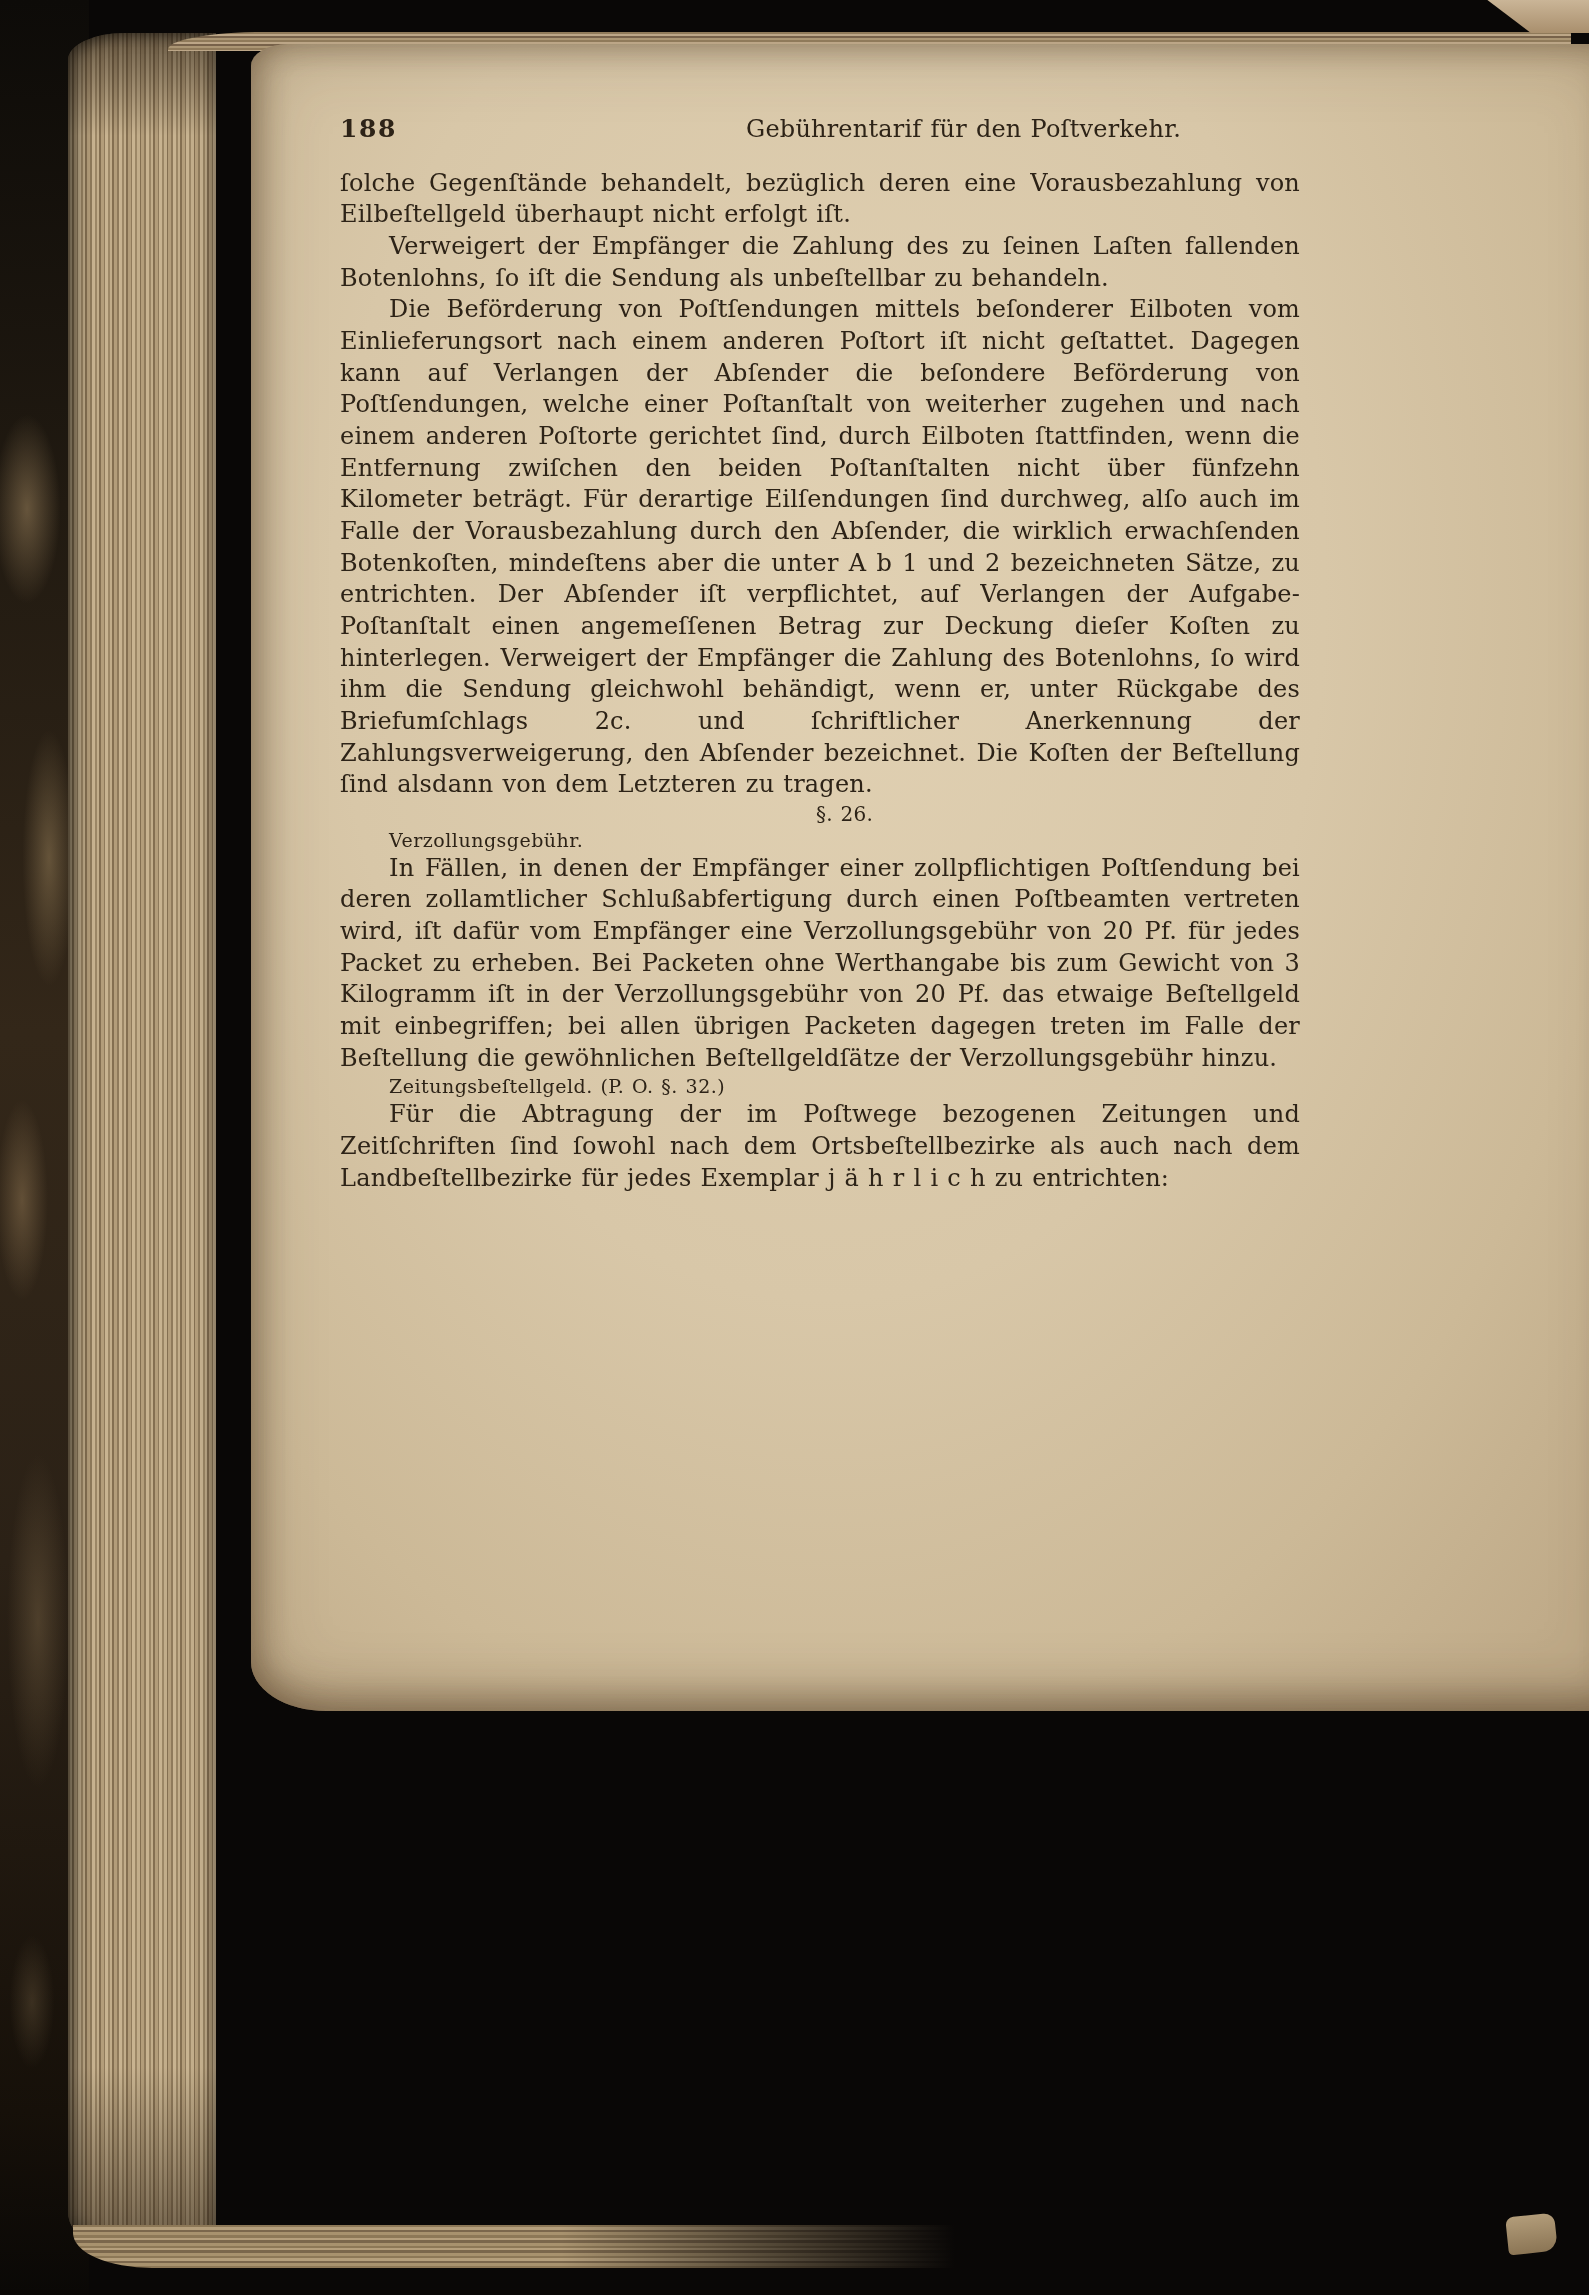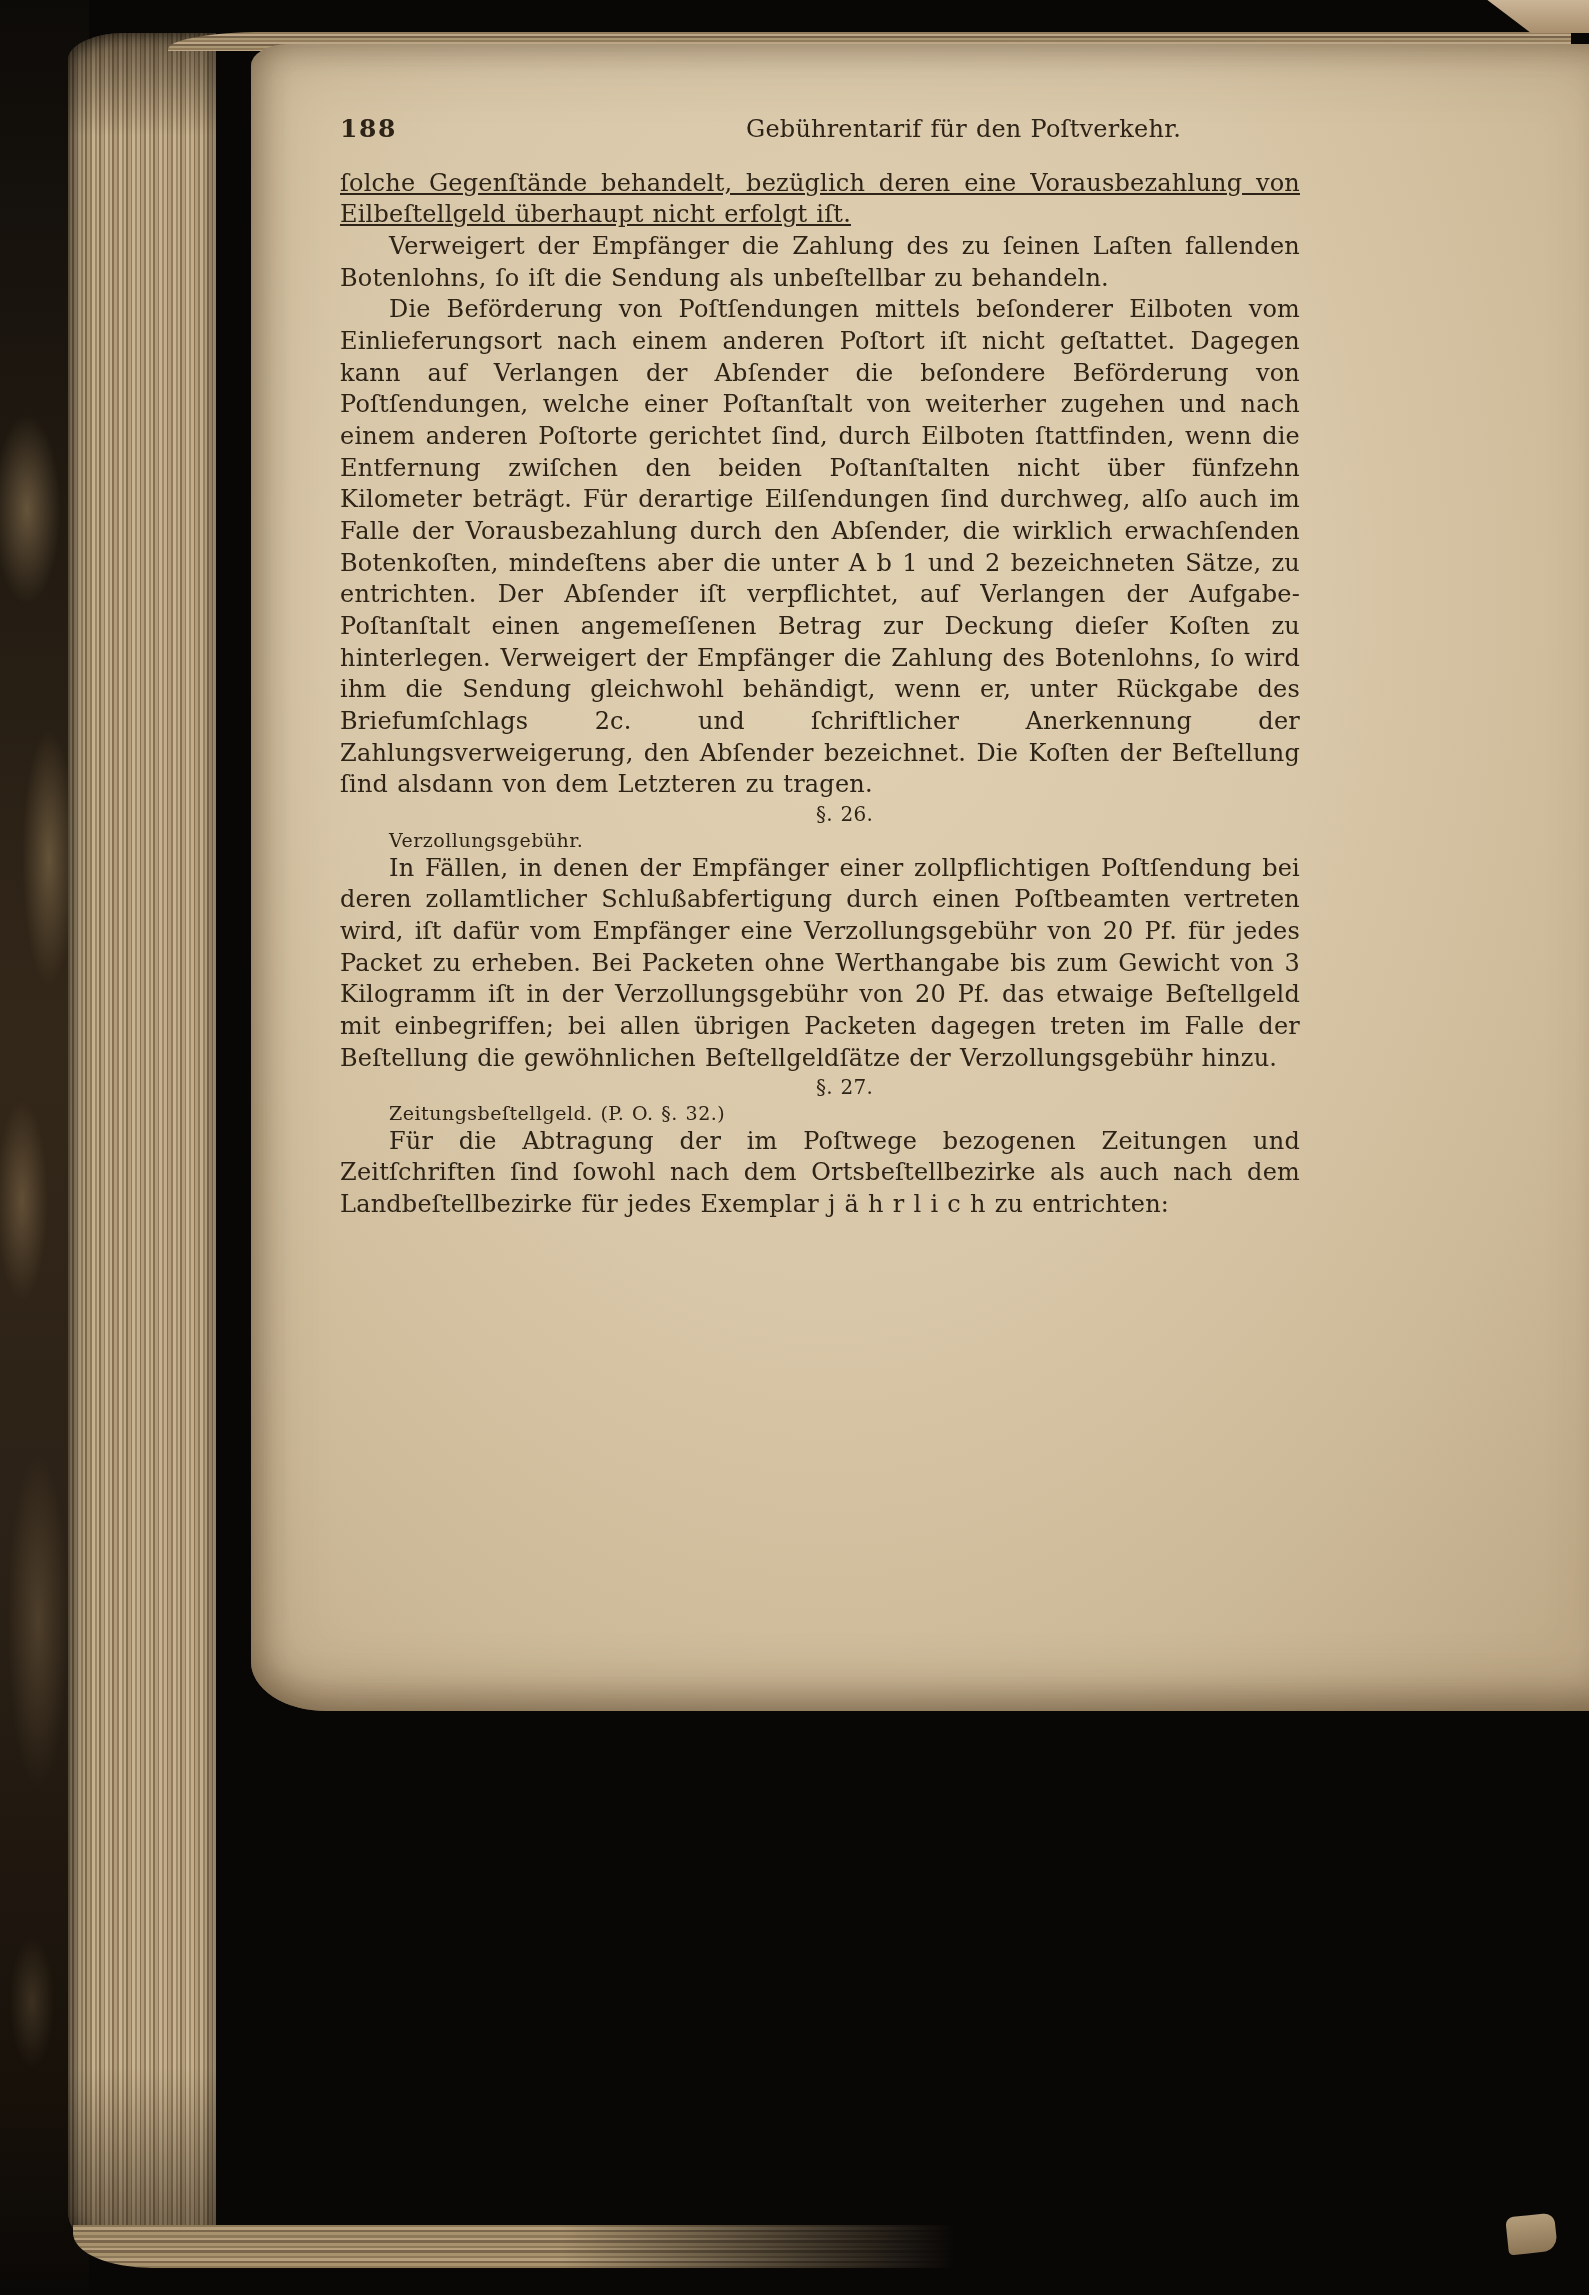--- a/index.html
+++ b/index.html
@@ -70,21 +70,21 @@
   
   .text{
     position:absolute;left:89px;top:68px;width:960px;
     color:#2d2317;font-size:24px;line-height:1.32;
     text-align:justify;letter-spacing:0.2px;word-spacing:1.2px;
   }
   .pagehead{display:flex;align-items:baseline;margin:0 0 22px 0;}
   .pagenum{font-weight:700;font-size:25px;letter-spacing:1.6px;min-width:141px;}
   .running{flex:1;text-align:right;padding-right:119px;font-size:24px;}
   .text p{margin:0;text-indent:49px;}
-  .text p.noindent{text-indent:0;text-decoration:underline;}
+  .text p.noindent{text-indent:0;}
   .sec-heading{margin-top:30px;margin-bottom:4.8px;text-align:center;font-size:20px;text-indent:0;}
   .sec-sub{margin-bottom:20.7px;text-align:left;font-size:19px;letter-spacing:0.5px;text-indent:0;}
 </style>
 </head>
 <body>
 
 <div class="scene">
 
   <div class="cover"></div>
   <div class="stack-left"></div>
@@ -102,21 +102,20 @@
       </div>
 
       <p class="noindent">ſolche Gegenſtände behandelt, bezüglich deren eine Vorausbezahlung von Eilbeſtellgeld überhaupt nicht erfolgt iſt.</p>
       <p>Verweigert der Empfänger die Zahlung des zu ſeinen Laſten fallenden Botenlohns, ſo iſt die Sendung als unbeſtellbar zu behandeln.</p>
       <p>Die Beförderung von Poſtſendungen mittels beſonderer Eilboten vom Einlieferungsort nach einem anderen Poſtort iſt nicht geſtattet. Dagegen kann auf Verlangen der Abſender die beſondere Beförderung von Poſtſendungen, welche einer Poſtanſtalt von weiterher zugehen und nach einem anderen Poſtorte gerichtet ſind, durch Eilboten ſtattfinden, wenn die Entfernung zwiſchen den beiden Poſtanſtalten nicht über fünfzehn Kilometer beträgt. Für derartige Eilſendungen ſind durchweg, alſo auch im Falle der Vorausbezahlung durch den Abſender, die wirklich erwachſenden Botenkoſten, mindeſtens aber die unter A b 1 und 2 bezeichneten Sätze, zu entrichten. Der Abſender iſt verpflichtet, auf Verlangen der Aufgabe-Poſtanſtalt einen angemeſſenen Betrag zur Deckung dieſer Koſten zu hinterlegen. Verweigert der Empfänger die Zahlung des Botenlohns, ſo wird ihm die Sendung gleichwohl behändigt, wenn er, unter Rückgabe des Briefumſchlags 2c. und ſchriftlicher Anerkennung der Zahlungsverweigerung, den Abſender bezeichnet. Die Koſten der Beſtellung ſind alsdann von dem Letzteren zu tragen.</p>
 
       <p class="sec-heading">§. 26.</p>
       <p class="sec-sub">Verzollungsgebühr.</p>
       <p>In Fällen, in denen der Empfänger einer zollpflichtigen Poſtſendung bei deren zollamtlicher Schlußabfertigung durch einen Poſtbeamten vertreten wird, iſt dafür vom Empfänger eine Verzollungsgebühr von 20 Pf. für jedes Packet zu erheben. Bei Packeten ohne Werthangabe bis zum Gewicht von 3 Kilogramm iſt in der Verzollungsgebühr von 20 Pf. das etwaige Beſtellgeld mit einbegriffen; bei allen übrigen Packeten dagegen treten im Falle der Beſtellung die gewöhnlichen Beſtellgeldſätze der Verzollungsgebühr hinzu.</p>
 
-      <p class="sec-heading">§. 27.</p>
       <p class="sec-sub">Zeitungsbeſtellgeld.  (P. O. §. 32.)</p>
       <p>Für die Abtragung der im Poſtwege bezogenen Zeitungen und Zeitſchriften ſind ſowohl nach dem Ortsbeſtellbezirke als auch nach dem Landbeſtellbezirke für jedes Exemplar j ä h r l i c h zu entrichten:</p>
 
     </div>
   </div>
 
 </div>
 
 
 </body></html>

